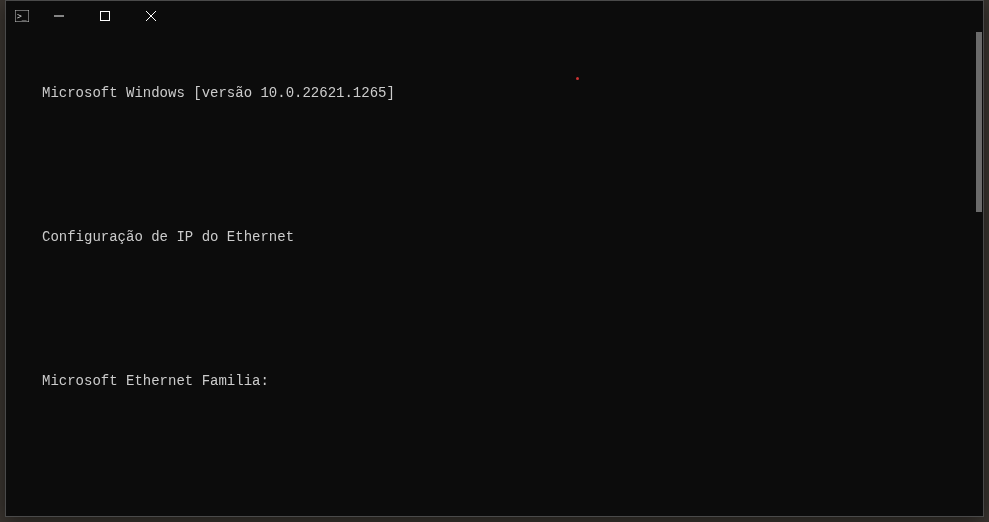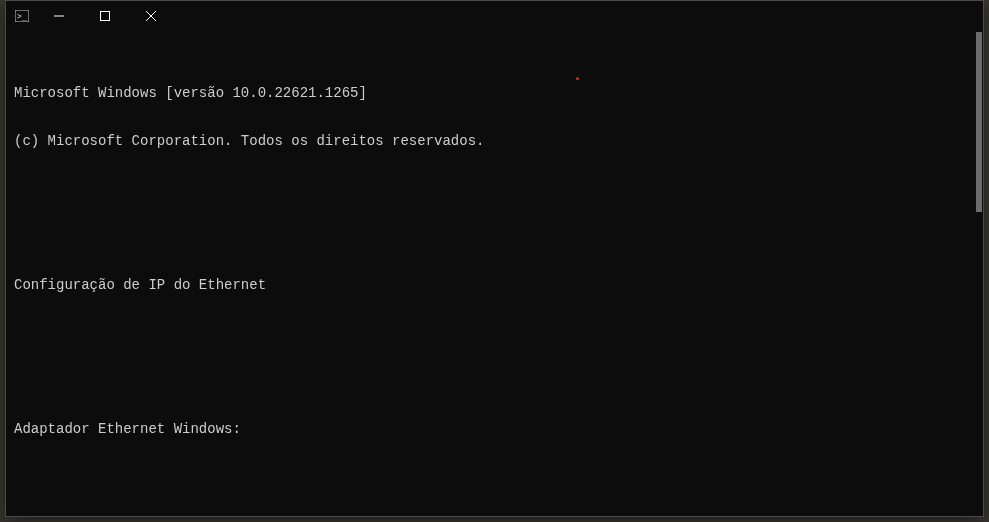--- a/index.html
+++ b/index.html
@@ -76,20 +76,21 @@
       font-family: Consolas, "Courier New", monospace;
       font-size: 14px;
       line-height: 16px;
       padding: 6px 8px;
       overflow: hidden;
       position: relative;
       white-space: pre;
     }
     .terminal-line {
       min-height: 16px;
+      margin-left: 28px;
     }
     .red-dot {
       position: absolute;
       width: 3px;
       height: 3px;
       background: #cc3333;
       border-radius: 50%;
       top: 46px;
       left: 570px;
     }
@@ -130,27 +131,26 @@
           <line x1="0" y1="0" x2="10" y2="10" stroke="#ffffff" stroke-width="1"></line>
           <line x1="10" y1="0" x2="0" y2="10" stroke="#ffffff" stroke-width="1"></line>
         </svg>
       </div>
     </div>
   </div>
 
   <div class="terminal-body">
     <div class="red-dot"></div>
     <div class="terminal-line">Microsoft Windows [versão 10.0.22621.1265]</div>
-    <div class="terminal-line">(c) Microsoft Corporation. Todos os direitos reservados.</div>
     <div class="terminal-line"></div>
     <div class="terminal-line"></div>
     <div class="terminal-line">Configuração de IP do Ethernet</div>
     <div class="terminal-line"></div>
     <div class="terminal-line"></div>
-    <div class="terminal-line">Adaptador Ethernet Windows:</div>
+    <div class="terminal-line">Microsoft Ethernet Familia:</div>
     
     
     
     
     
     
     
     
   </div>
 

